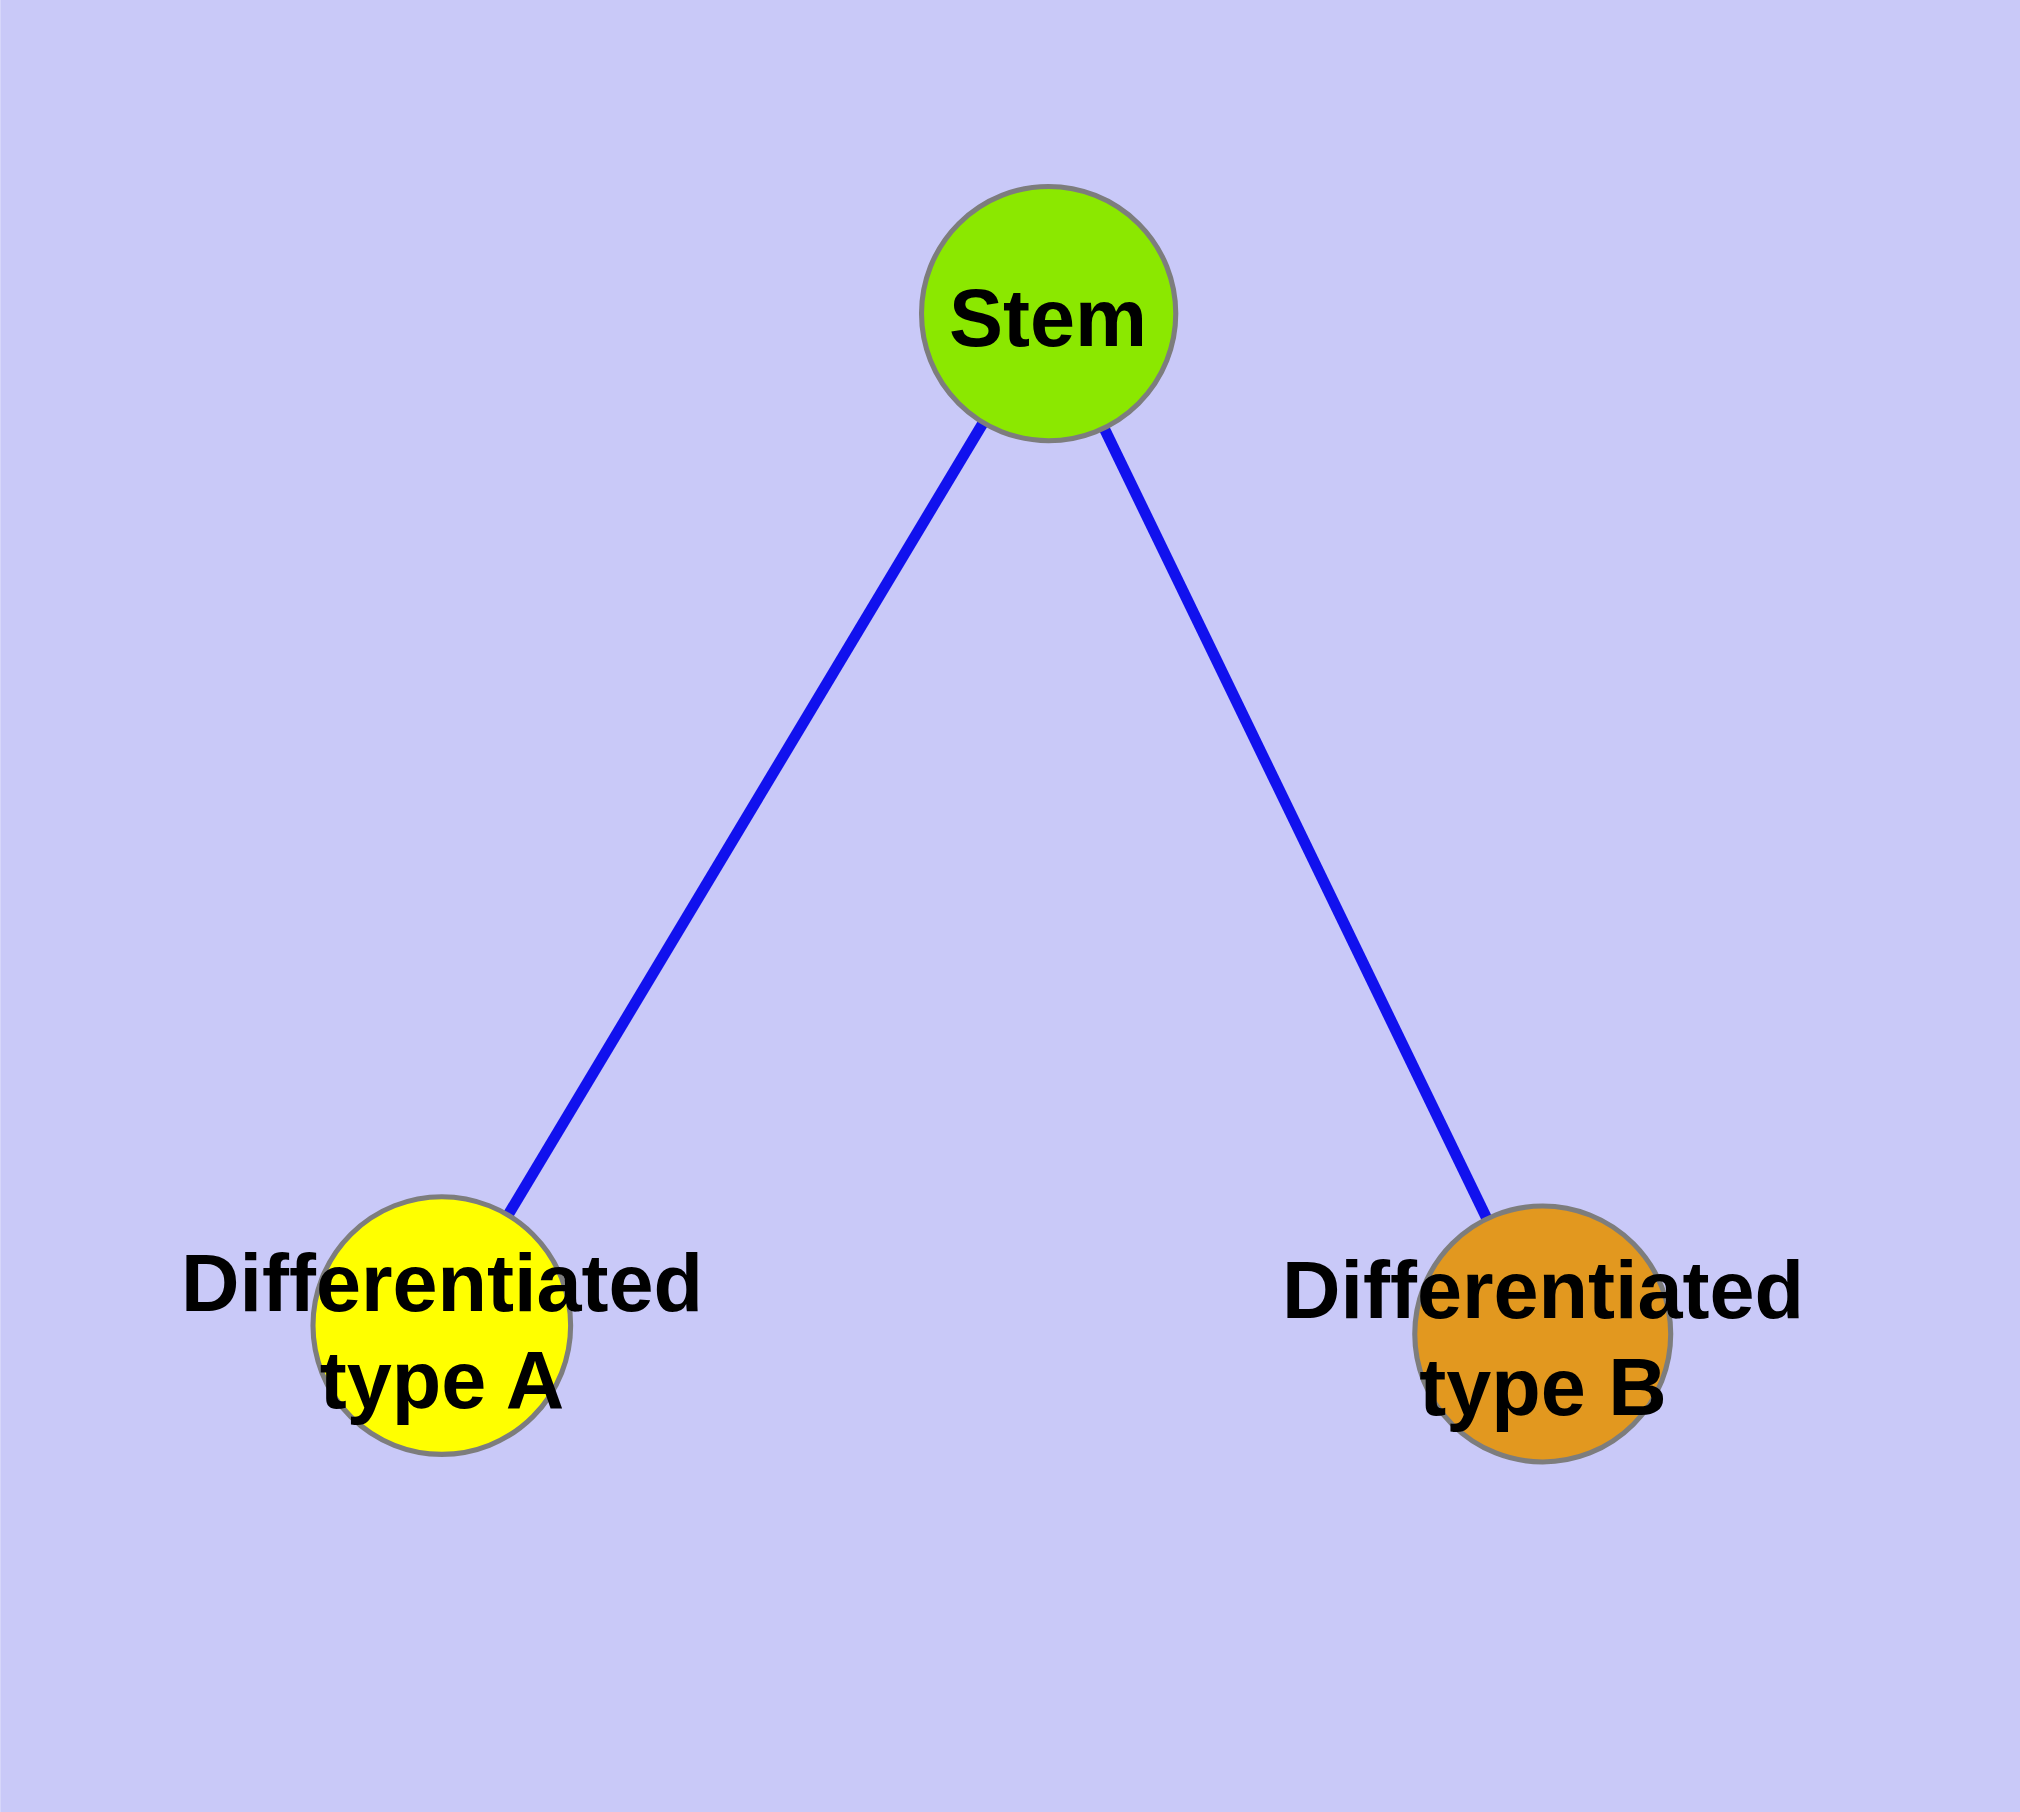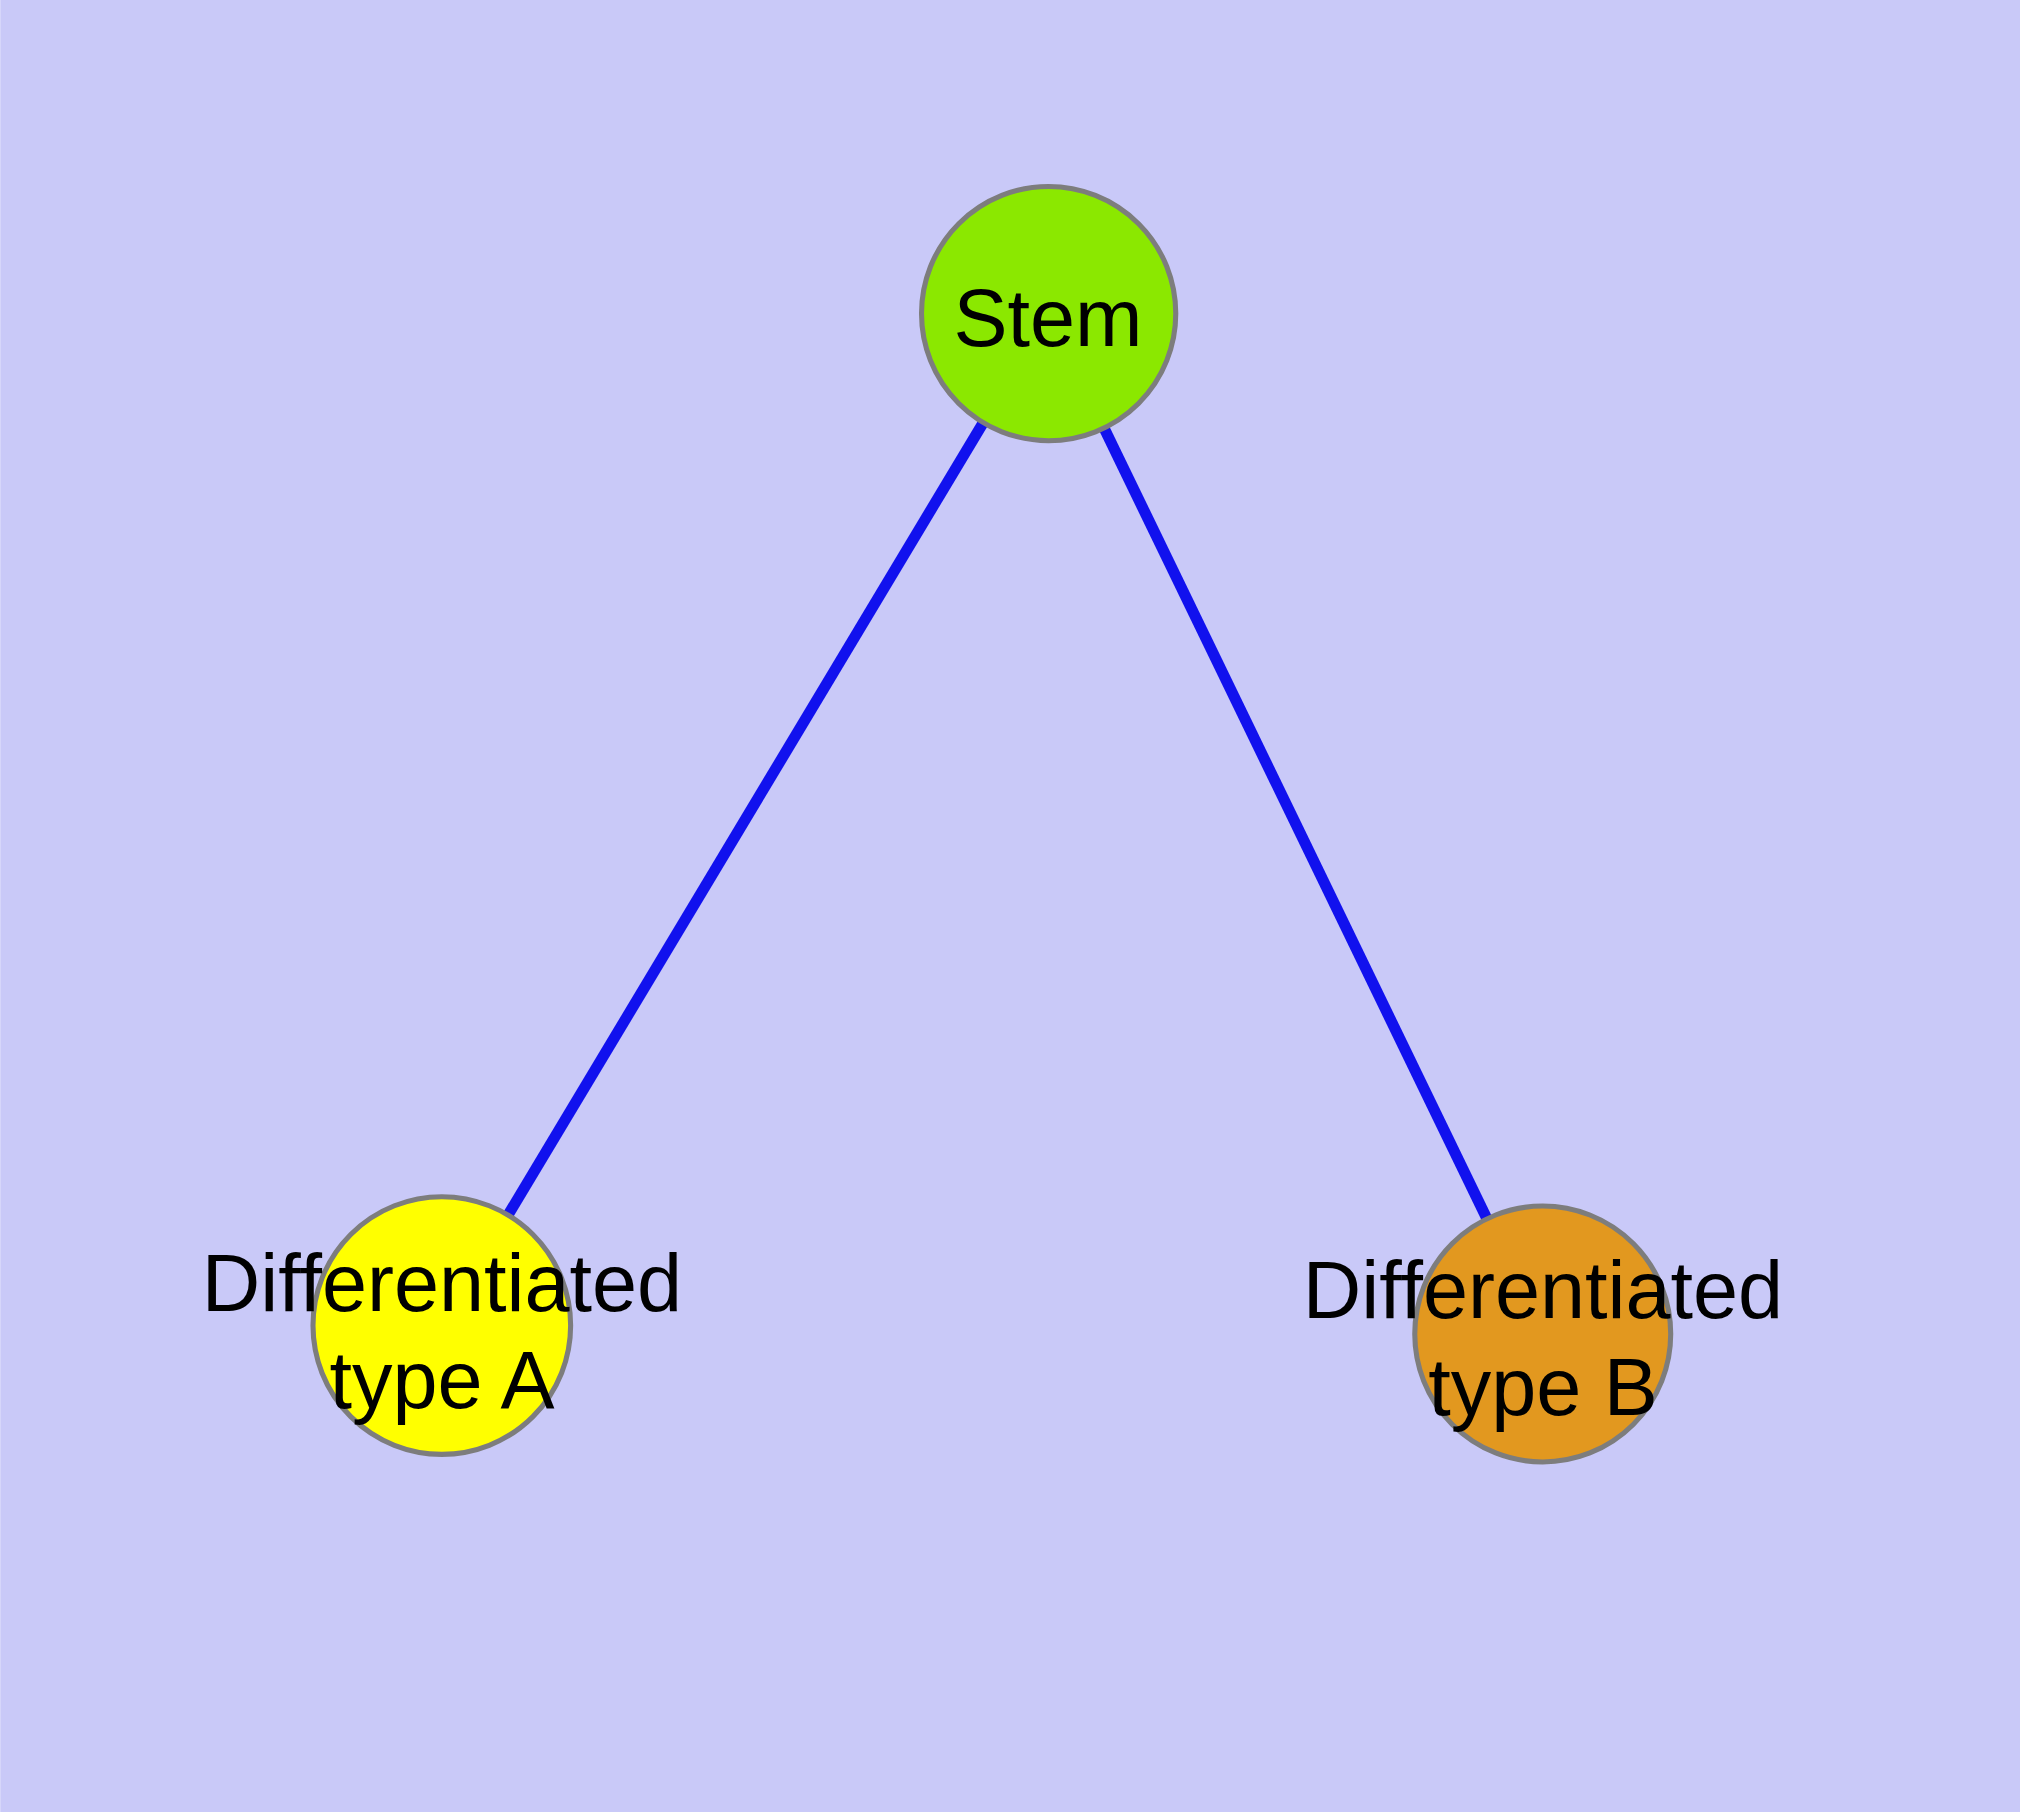--- a/index.html
+++ b/index.html
@@ -26,21 +26,21 @@
     stroke-linecap: butt;
     fill: none;
   }
   .node {
     stroke: #7d7d7d;
     stroke-width: 6px;
   }
   .node-label {
     position: absolute;
     transform: translate(-50%, -50%);
-    font-weight: normal;
+    font-weight: bold;
     font-size: 81px;
     line-height: 1.2;
     color: #000000;
     text-align: center;
     white-space: pre-line;
     letter-spacing: 0px;
   }
 </style>
 </head>
 <body>

